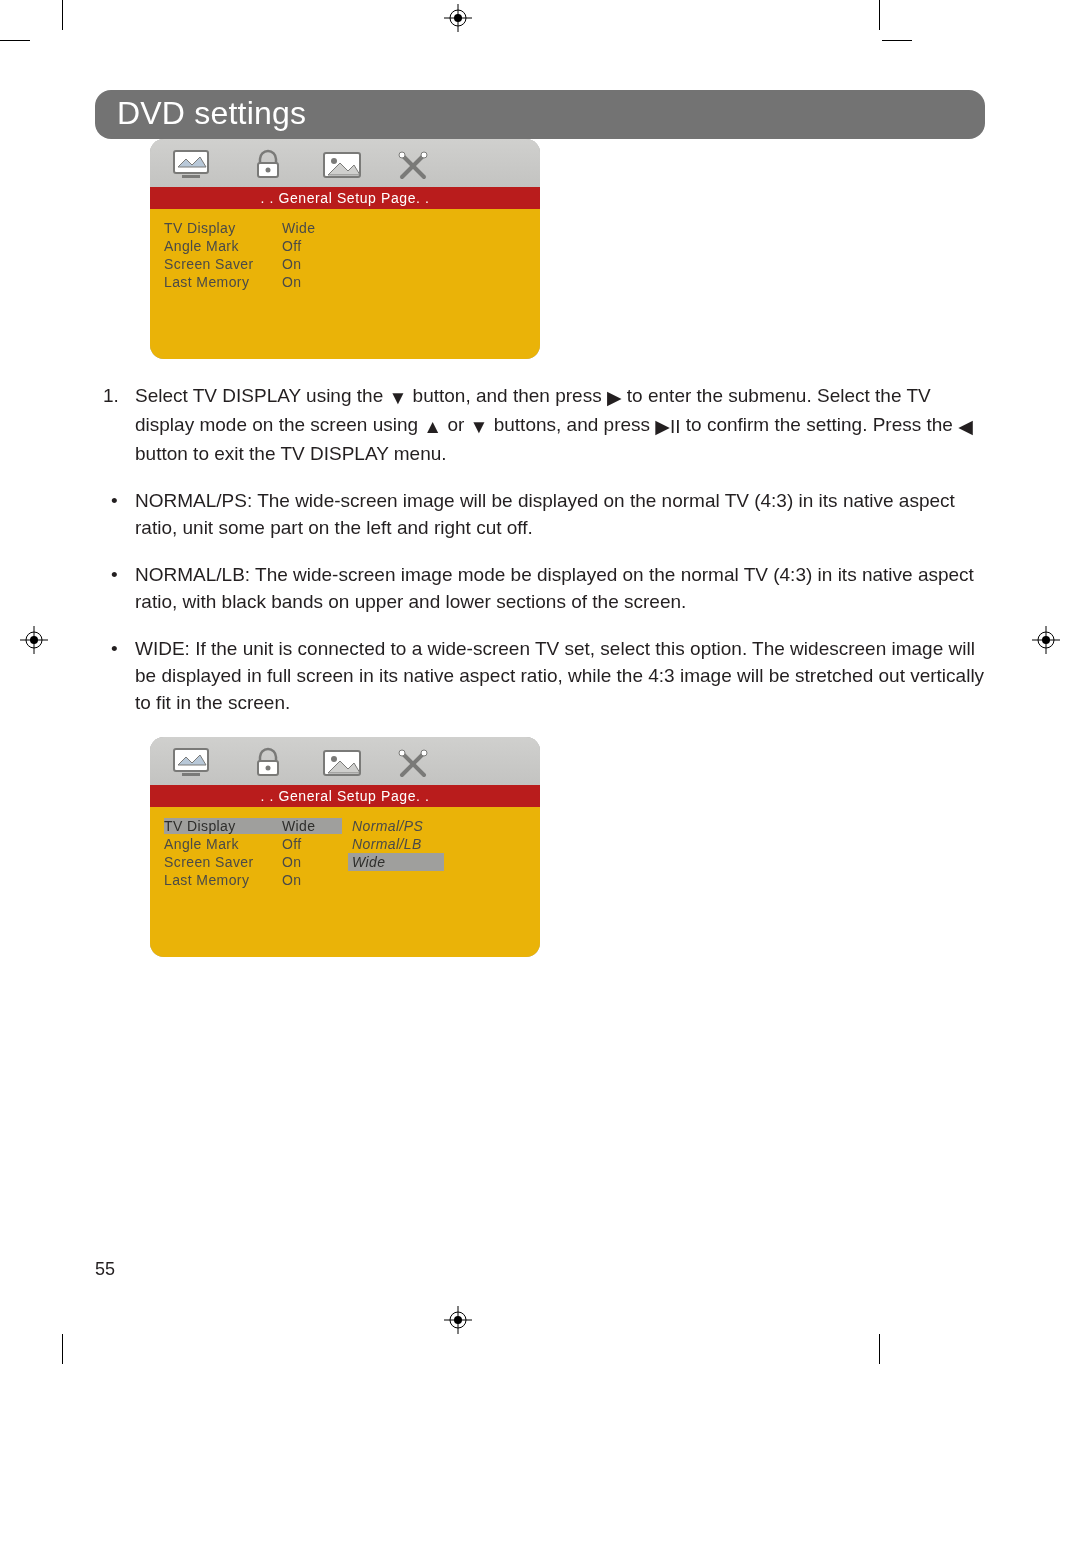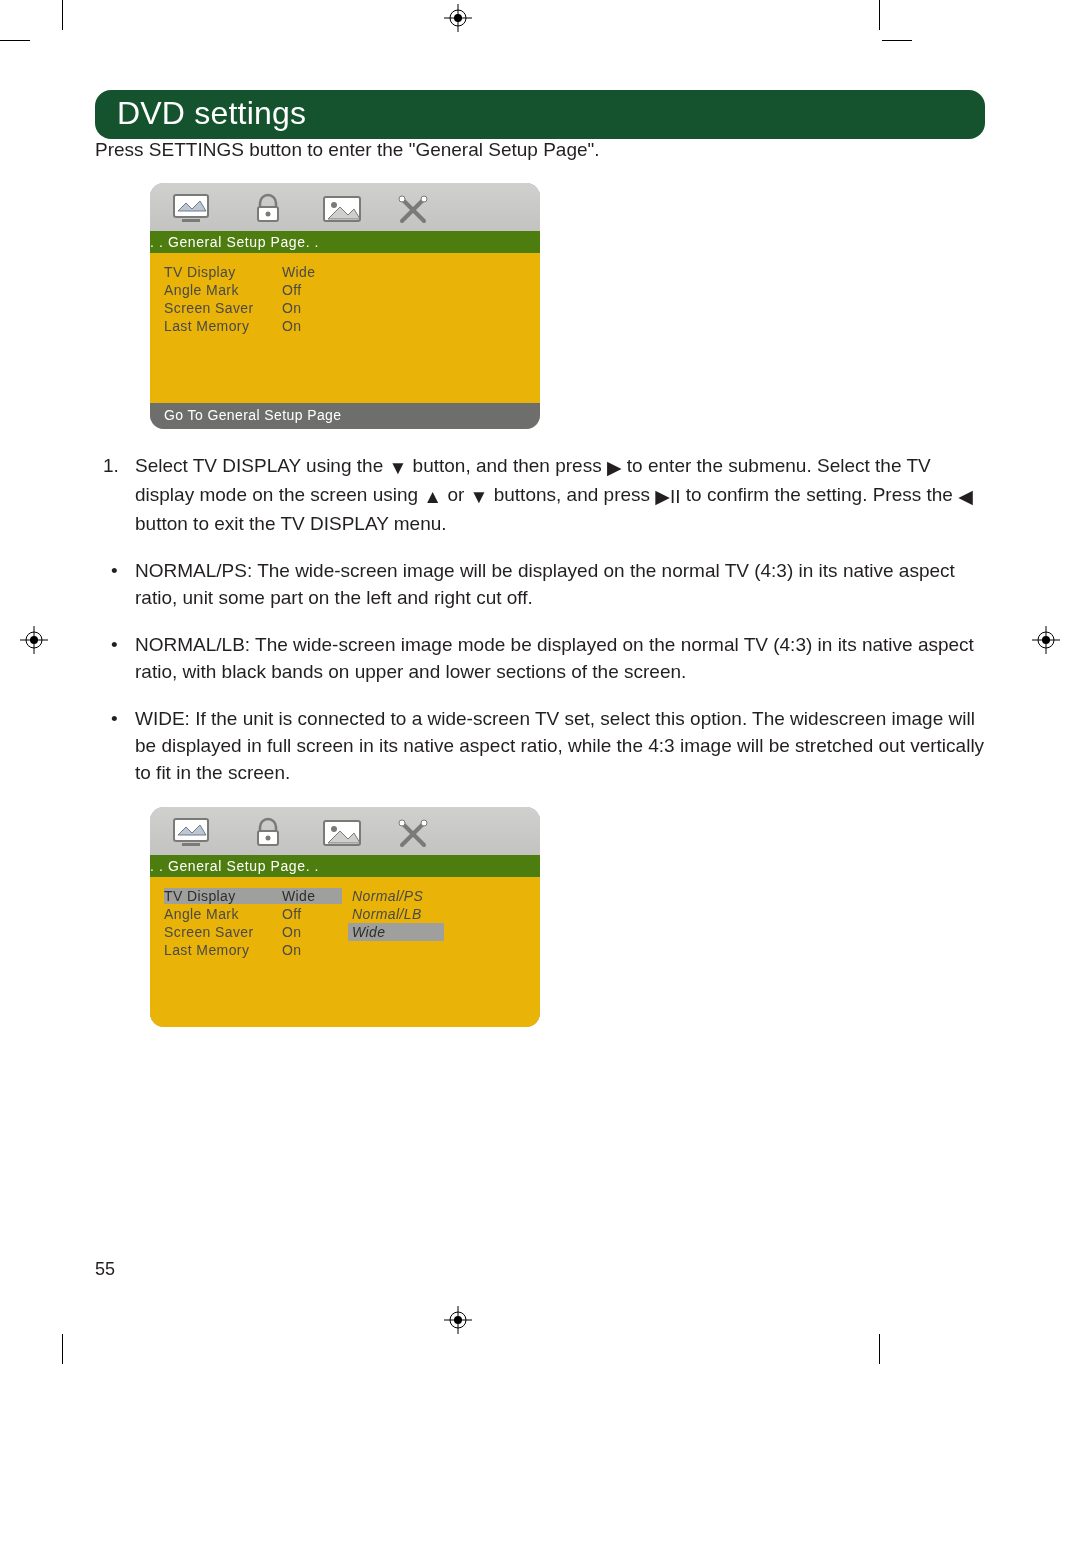--- a/index.html
+++ b/index.html
@@ -17,21 +17,21 @@
   .reg svg { display:block; }
   .crop-v { position:absolute; width:1px; background:#000; }
   .crop-h { position:absolute; height:1px; background:#000; }
 
   .page {
     position: absolute;
     left: 95px; top: 90px; right: 95px; bottom: 260px;
   }
 
   .banner {
-    background: #14532d;
+    background: #737373;
     color: #fff;
     font-size: 32px;
     padding: 6px 22px 8px 22px;
     border-radius: 16px;
     line-height: 1.1;
     letter-spacing: .2px;
   }
   .subtitle {
     font-size: 32px;
     color: #231f20;
@@ -54,23 +54,24 @@
   .menu .icons {
     display:flex;
     align-items:center;
     gap: 30px;
     padding: 8px 18px 6px 22px;
     background: linear-gradient(#d0d0ce,#c3c3c1);
   }
   .menu .icons span { display:inline-flex; align-items:center; justify-content:center; }
   .icon-box { width: 44px; height: 34px; }
   .menu .bar {
-    background: #4d7c0f;
+    background: #b91c1c;
     color: #fff;
     font-size: 14px;
+    text-align: center;
     padding: 3px 0;
     letter-spacing: .6px;
   }
   .menu .body {
     background: #eab308;
     padding: 10px 14px 10px 14px;
     min-height: 150px;
   }
   .menu .footer {
     background: #6e6e6c;
@@ -140,21 +141,20 @@
 <div class="crop-v" style="right:200px; top:0; height:30px;"></div>
 <div class="crop-v" style="left:62px; bottom:196px; height:30px;"></div>
 <div class="crop-v" style="right:200px; bottom:196px; height:30px;"></div>
 <div class="crop-h" style="top:40px; left:0; width:30px;"></div>
 <div class="crop-h" style="top:40px; right:168px; width:30px;"></div>
 
 <div class="page">
 
   <div class="banner">DVD settings</div>
 
-  <div class="intro">Press SETTINGS button to enter the "General Setup Page".</div>
 
   <div class="menu">
     <div class="icons">
       <span class="icon-box">
         <svg viewBox="0 0 44 34">
             <rect x="2" y="4" width="34" height="22" rx="2" fill="#fff" stroke="#7a7a78" stroke-width="2"></rect>
             <rect x="10" y="28" width="18" height="3" fill="#7a7a78"></rect>
             <polygon points="6,20 14,12 20,18 28,10 34,20" fill="#b8c8d8" stroke="#7a7a78"></polygon>
           </svg>
       </span>
@@ -193,21 +193,20 @@
         </div>
       <div class="row">
           <span class="lbl">Screen  Saver</span>
           <span class="val">On</span>
         </div>
       <div class="row">
           <span class="lbl">Last  Memory</span>
           <span class="val">On</span>
         </div>
     </div>
-    <div class="footer">Go  To  General  Setup  Page</div>
   </div>
 
   <div class="list">
     <div class="li1">
       <div class="num">1.</div>
       <div class="txt">
         <span>Select TV DISPLAY using the </span><span class="glyph">▼</span><span> button, and then press </span><span class="glyph">▶</span><span> to enter the submenu. Select the TV display mode on the screen using </span><span class="glyph">▲</span><span> or </span><span class="glyph">▼</span><span> buttons, and press </span><span class="glyph">▶II</span><span> to confirm the setting. Press the </span><span class="glyph">◀</span><span> button to exit the TV DISPLAY menu.</span>
       </div>
     </div>
   </div>

